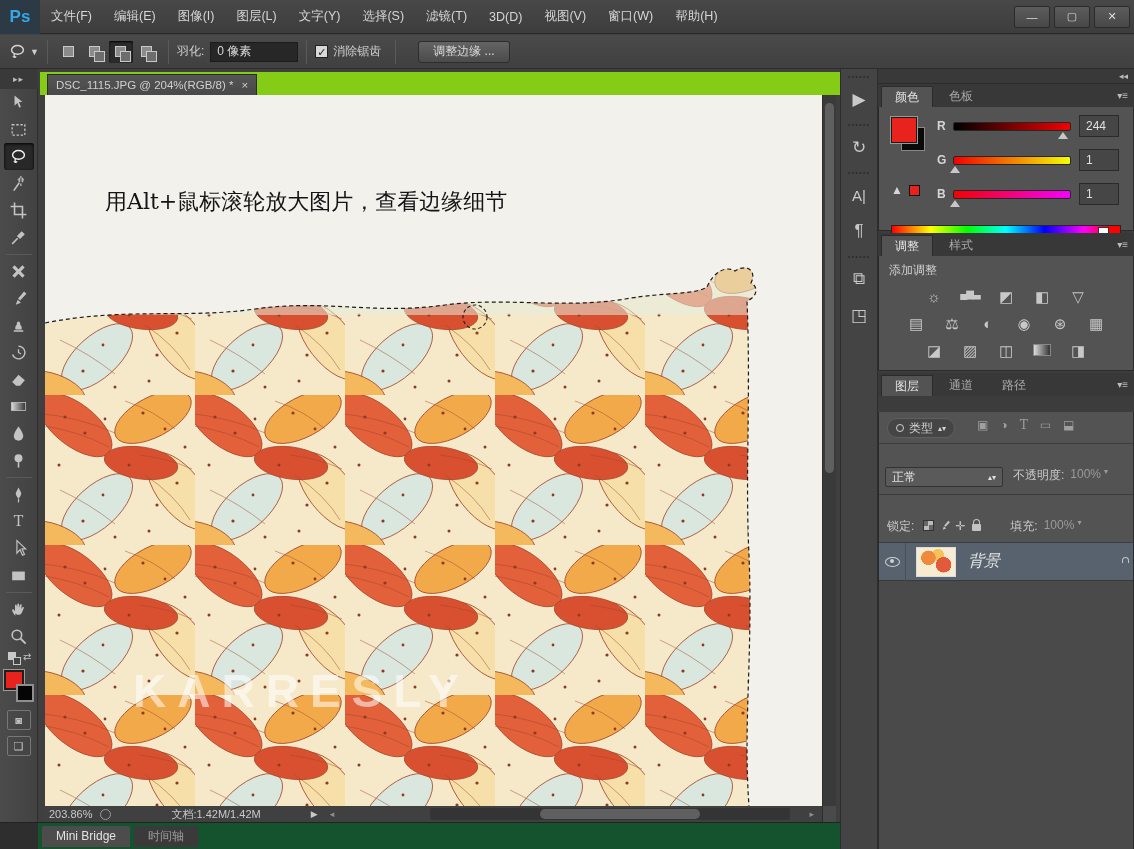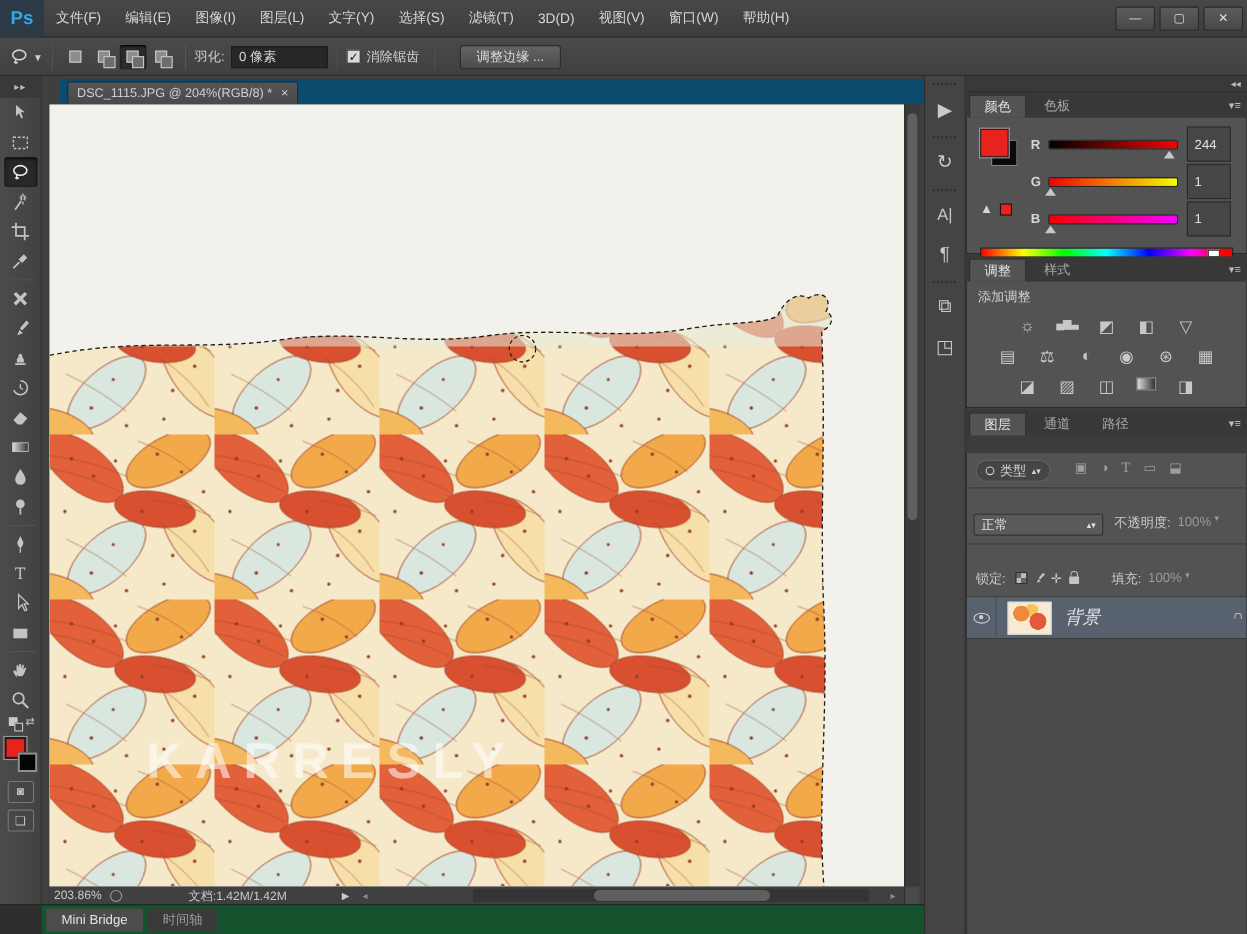--- a/index.html
+++ b/index.html
@@ -48,21 +48,21 @@
   #swapmini .b2 { position:absolute; left:7px; top:5px; width:8px; height:8px; border:1px solid #c9c9c9; background:#434343; }
   #swapmini .ar { position:absolute; right:0; top:0; color:#c3c3c3; font-size:10px; line-height:10px; }
   #fgbg { width:30px; height:32px; position:relative; margin:4px 0 2px; }
   #fg { position:absolute; left:0; top:0; width:20px; height:20px; background:#e8231d; border:2px solid #1f1f1f; outline:1px solid #9a9a9a; }
   #bg { position:absolute; right:0; bottom:0; width:18px; height:18px; background:#050505; border:2px solid #8f8f8f; }
   .tb-btn { width:24px; height:20px; margin-top:6px; border:1px solid #777; border-radius:2px;
     display:flex; align-items:center; justify-content:center; color:#c3c3c3; }
 
   
   #docarea { left:38px; top:69px; width:802px; height:753px; background:#3f3f3f; }
-  #tabbar { left:54px; top:72px; width:802px; height:23px; background:#0c4a6e; display:flex; align-items:flex-end;text-align:right; }
+  #tabbar { left:40px; top:72px; width:802px; height:23px; background:#84cc16; display:flex; align-items:flex-end;text-align:right; }
   #doctab { margin-left:7px; height:21px; background:linear-gradient(#555,#494949); border:1px solid #2b2b2b; border-bottom:none;
     color:#cfcfcf; font-size:11.5px; display:flex; align-items:center; padding:0 8px; gap:8px; }
   #canvas { left:45px; top:95px; width:777px; height:711px; background:#f2f1ec; overflow:hidden; }
   #cv-line1,#cv-line2 { position:absolute; color:#141414; font-family:"DejaVu Serif", serif; }
   #cv-line1 { left:60px; top:56px; font-size:22px; }
   #cv-line2 { left:60px; top:92px; font-size:22px; }
   #vscroll { left:822px; top:95px; width:14px; height:711px; background:#3a3a3a; border-left:1px solid #2d2d2d; }
   #vthumb { position:absolute; left:2px; top:8px; width:9px; height:370px; background:#5f5f5f; border-radius:5px; }
   #statusbar { left:45px; top:806px; width:777px; height:16px; background:#404040; color:#c9c9c9; font-size:11px;
     display:flex; align-items:center; }
@@ -90,21 +90,21 @@
   .ptab.on { background:#535353; color:#e3e3e3; border:1px solid #2b2b2b; border-bottom:none; }
   .pmenu { position:absolute; right:6px; top:6px; color:#bbb; font-size:10px; }
   .pbody { background:#535353; border:1px solid #2b2b2b; border-top:none; position:relative; }
 
   
   .chrow { position:absolute; left:58px; display:flex; align-items:center; }
   .chlabel { width:16px; color:#d6d6d6; font-size:12px; font-weight:bold; }
   .chtrack { width:118px; height:9px; border:1px solid #262626; border-radius:2px; position:relative; }
   .chthumb { position:absolute; top:9px; width:0; height:0; border-left:5px solid transparent; border-right:5px solid transparent;
     border-bottom:7px solid #c7c7c7; }
-  .chval { width:40px; height:32px; margin-left:8px; background:#464646; border:1px solid #2a2a2a; color:#e0e0e0;
+  .chval { width:40px; height:22px; margin-left:8px; background:#464646; border:1px solid #2a2a2a; color:#e0e0e0;
     font-size:12px; display:flex; align-items:center; padding-left:6px; }
   #spectrum { position:absolute; left:12px; top:118px; width:230px; height:15px; border:1px solid #262626;
     background:linear-gradient(90deg,#f00,#ff0 17%,#0f0 33%,#0ff 50%,#00f 67%,#f0f 84%,#f00 96%); }
   #spec-w { position:absolute; right:11px; top:1px; width:11px; height:7px; background:#fff; border:1px solid #333; }
   #spec-b { position:absolute; right:11px; top:8px; width:11px; height:7px; background:#000; border:1px solid #333; }
 
   
   .adjrow { display:flex; justify-content:center; gap:14px; margin-top:9px; color:#c8c8c8; font-size:15px; }
   .adjrow span { width:22px; text-align:center; }
   .grad-chip { display:inline-block; width:18px; height:12px; background:linear-gradient(90deg,#ddd,#333); border:1px solid #888; }
@@ -445,20 +445,21 @@
       </defs>
       <rect width="777" height="711" fill="#f2f1ec"></rect>
       <g clip-path="url(#pillowclip)">
         <rect x="-20" y="160" width="820" height="580" fill="url(#leafpat)"></rect>
         <rect x="-20" y="160" width="820" height="60" fill="#e3ecdf" opacity="0.55"></rect>
       </g>
       <path d="M0 228 C 80 212 140 224 210 214 C 280 204 330 220 400 210 C 460 202 520 214 580 204 C 620 197 650 200 662 192 C 668 178 680 170 690 176 C 702 168 712 176 706 188 C 714 192 712 202 702 206 C 706 300 700 380 704 460 C 708 560 698 630 704 711" fill="none" stroke="#1c1c1c" stroke-width="1.2" stroke-dasharray="4 3"></path>
       <circle cx="430" cy="222" r="12" fill="none" stroke="#1c1c1c" stroke-width="1.1" stroke-dasharray="3.5 2.5"></circle>
       <text x="88" y="612" font-size="46" letter-spacing="11" fill="rgba(255,255,255,0.55)" font-family="Liberation Sans, sans-serif" font-weight="bold">KARRESLY</text>
     </svg>
+    <div id="cv-line2">用Alt+鼠标滚轮放大图片，查看边缘细节</div>
   </div>
 
   <div id="vscroll" class="abs">
     <div id="vthumb"></div>
   </div>
 
   <div id="statusbar" class="abs">
     <span style="margin-left:4px">203.86%</span>
     <span style="margin-left:8px;width:11px;height:11px;border:1.5px solid #9a9a9a;border-radius:50%;display:inline-block"></span>
     <span style="margin-left:60px">文档:1.42M/1.42M</span>

